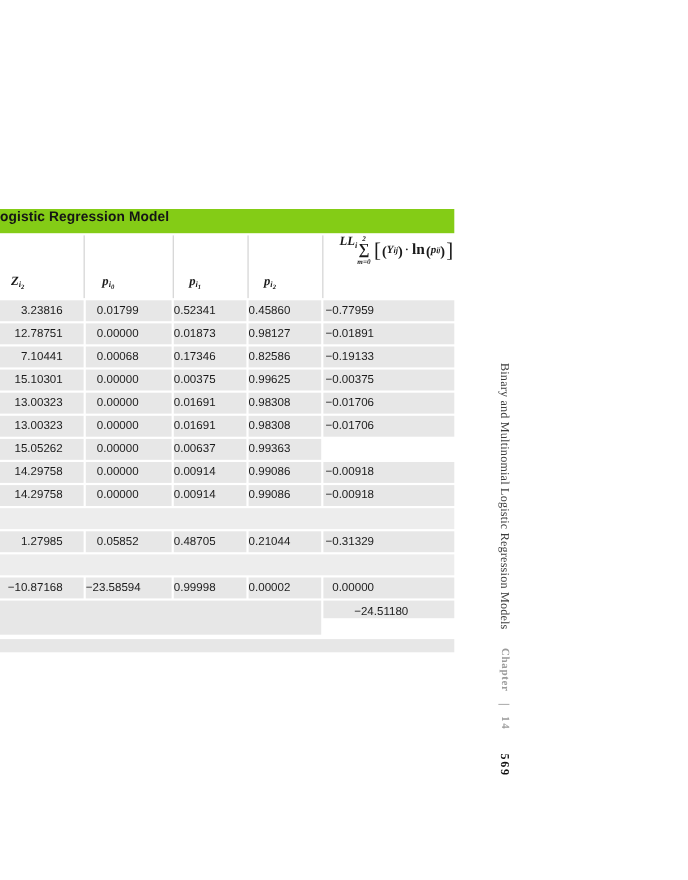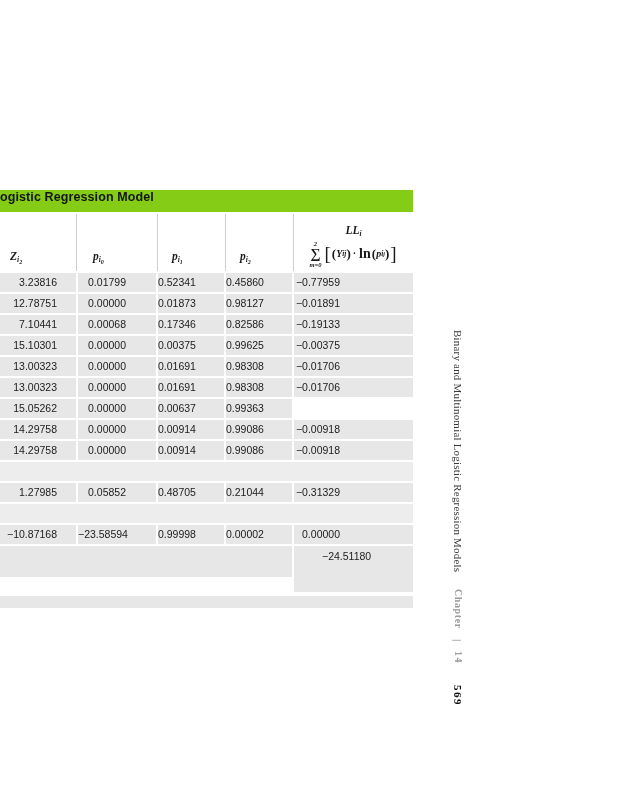--- a/index.html
+++ b/index.html
@@ -19,21 +19,21 @@
                 background:#fff; margin-bottom:2px; }
   .hsep { position:absolute; top:0; width:1px; height:57px; background:#cfcfcf; }
 
   .hcell { display:flex; align-items:flex-end; padding-bottom:7px;
            font-family:"Liberation Serif", serif; font-style:italic; font-weight:bold;
            color:#1a1a1a; font-size:11.5px; }
   .hcell.hz { padding-left:10px; }
   .hcell.hp0 { padding-left:15px; }
   .hcell.hp1 { padding-left:14px; }
   .hcell.hp2 { padding-left:14px; }
-  .llhead { flex-direction:column; align-items:center; justify-content:flex-end;
+  .llhead { align-items:flex-start; justify-content:flex-end;
             padding-bottom:3px; }
   .ll-title { margin-bottom:2px; }
   .ll-formula { display:flex; align-items:center; line-height:1; }
   .sigma-stack { display:inline-flex; flex-direction:column; align-items:center;
                  margin-right:2px; }
   .lim { font-size:6.5px; font-style:italic; line-height:1.1; }
   .sigma { font-size:14px; font-style:normal; line-height:1; }
   .bracket { font-size:19px; font-weight:normal; font-style:normal; line-height:0.9;
              padding:0 1px; }
   .paren { font-size:13px; font-weight:bold; font-style:normal; line-height:1; }
@@ -47,21 +47,21 @@
   .trow { display:flex; column-gap:2px; margin-bottom:2px; }
   .cell { height:19px; background:#e7e7e7; font-size:10.5px; line-height:19px;
           text-align:right; color:#1b1b1b; }
   .c1 { width:76px;  padding-right:19px; }
   .c2 { width:78px;  padding-right:30px; }
   .c3 { width:66px;  padding-right:32px; }
   .c4 { width:66px;  padding-right:37px; }
   .c5 { width:119px; padding-right:73px; }
   .gap-row { width:413px; height:19px; background:#ededed; margin-bottom:2px; }
   .total-row .merged { width:292px; height:31px; background:#e7e7e7; }
-  .total-cell { height:46px; line-height:normal; padding-top:4px; padding-right:65px;padding-left:28px; }
+  .total-cell { height:16px; line-height:normal; padding-top:4px; padding-right:65px;padding-left:28px; }
 
   .bottom-band { width:413px; height:12px; background:#e7e7e7; margin-top:4px; }
 
   
   .sidebar { position:absolute; left:452px; top:330px; height:400px;
              writing-mode:vertical-rl; text-orientation:mixed;
              font-family:"Liberation Serif", serif; font-size:11px; color:#3a3a3a;
              white-space:nowrap; }
   .side-title { letter-spacing:0.2px; }
   .side-chapter { margin-top:14px; font-weight:bold; color:#9b9b9b; font-size:10px;

